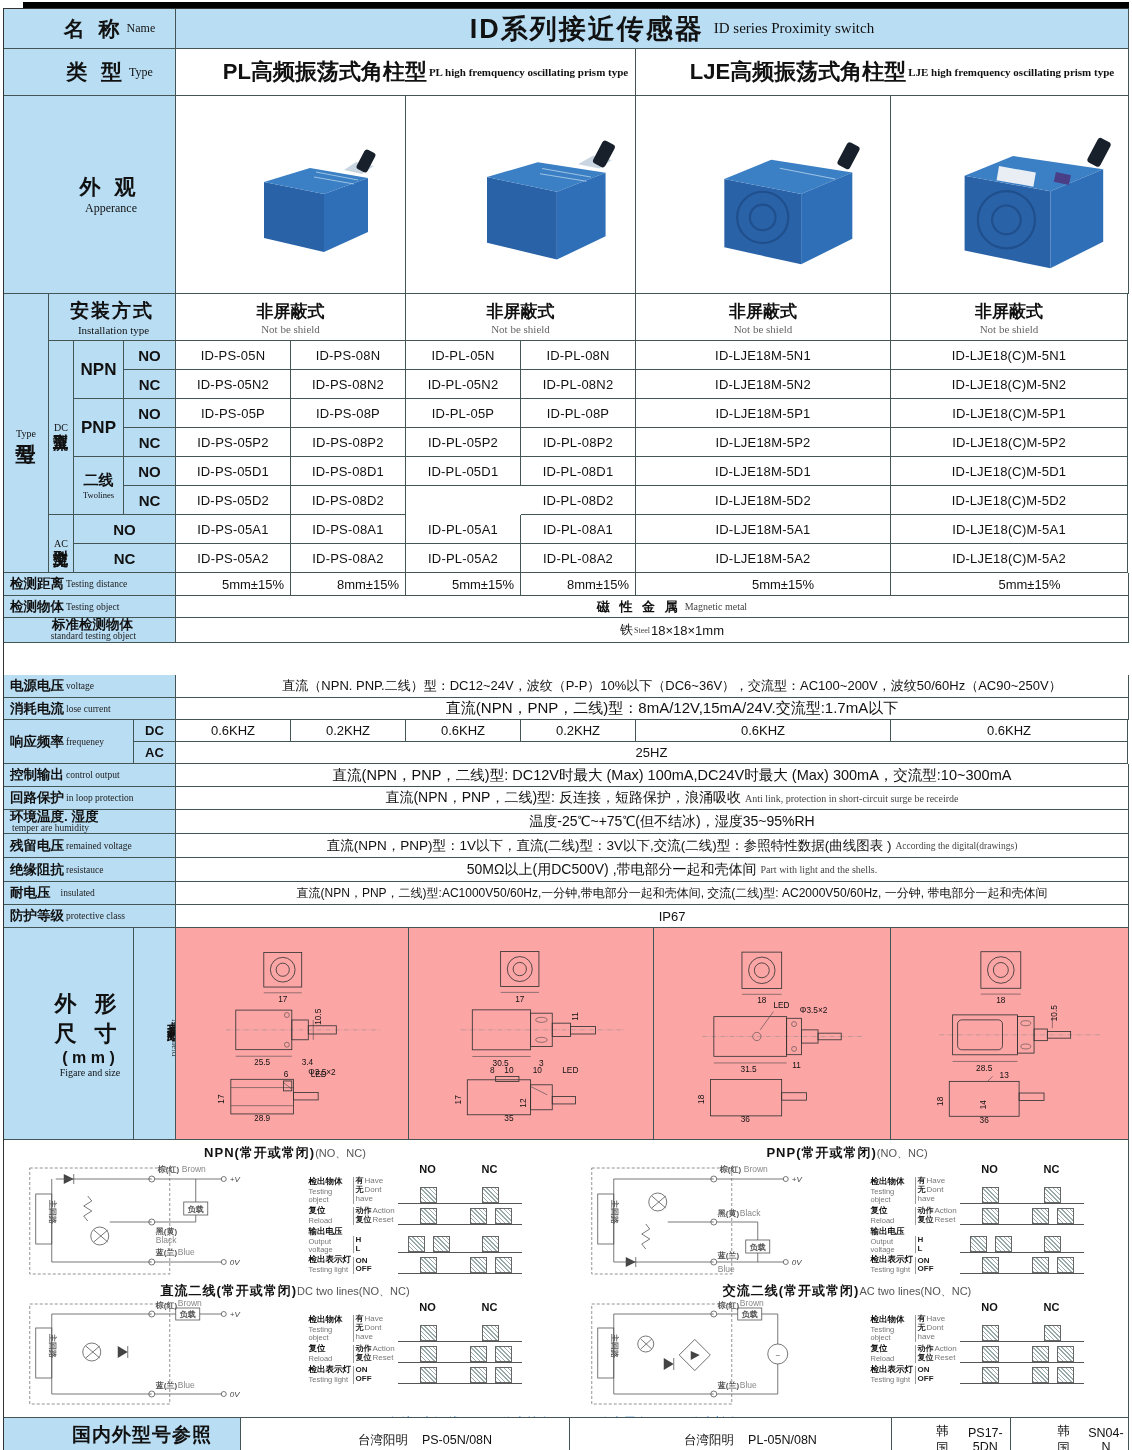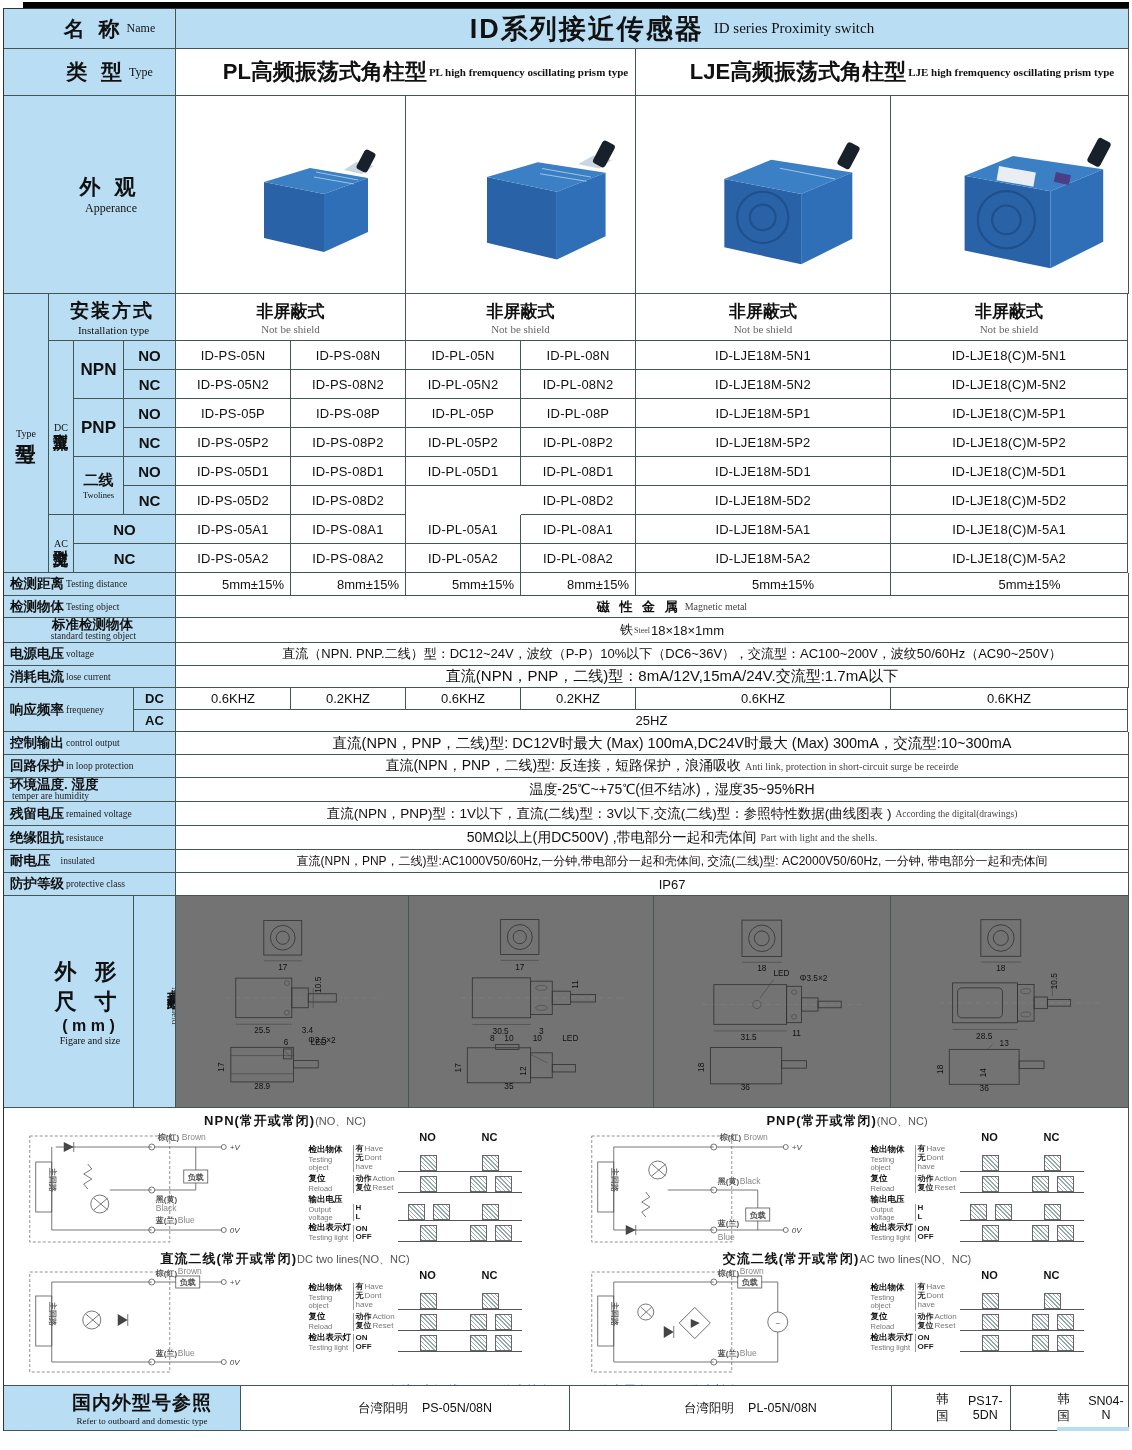--- a/index.html
+++ b/index.html
@@ -48,21 +48,21 @@
   .fg{display:grid;grid-template-columns:130px 42px 115px 115px 115px 115px 255px 237px;grid-template-rows:22px 22px;}
   .fg>div{box-sizing:border-box;border-right:1px solid #455;border-bottom:1px solid #455;
       display:flex;align-items:center;justify-content:center;font-size:13px;overflow:hidden;}
   .dcac{font-weight:bold;font-size:15px;}
   
   .dimlab{width:130px;flex:0 0 130px;flex-direction:column;}
   .dimlab .z{font-weight:bold;font-size:22px;letter-spacing:6px;}
   .dimsub{width:42px;flex:0 0 42px;flex-direction:column;}
   .vtext{writing-mode:vertical-lr;text-orientation:upright;font-weight:bold;font-size:14px;letter-spacing:2px;}
   .vtext-en{writing-mode:vertical-rl;font-family:"Liberation Serif",serif;font-size:9px;color:#333;}
-  .dpanel{background:#737373;}
+  .dpanel{background:#fca5a5;}
   svg{display:block;}
   .dln{stroke:#333;stroke-width:1;fill:none;}
   .dthin{stroke:#444;stroke-width:0.7;fill:none;}
   .dtx{font-family:"Liberation Sans",sans-serif;font-size:10px;fill:#111;}
   .dctr{stroke:#888;stroke-width:0.6;stroke-dasharray:6 2 1 2;fill:none;}
   
   .cirwrap{flex-direction:column;justify-content:flex-start;padding:2px 0;}
   .cirgrid{display:flex;flex-wrap:wrap;width:100%;}
   .cirp{width:50%;box-sizing:border-box;display:flex;flex-direction:column;align-items:center;}
   .ctitle{font-size:13px;text-align:center;margin-top:2px;}
@@ -317,21 +317,21 @@
       <span class="z">标准检测物体</span>
           <span class="e">standard testing object</span>
     </div>
     <div class="c grow vcell">
       <span>铁</span>
           <span class="small-en" style="margin:0 1px;font-size:8px;">Steel</span>
           <span>18×18×1mm</span>
     </div>
   </div>
 
-  <div class="row" style="height:23px;">
+  <div class="row" style="height:23px;margin-top:32px;">
     <div class="c lab blue slab">
       <span class="z">电源电压</span>
           <span class="e">voltage</span>
     </div>
     <div class="c grow vcell">直流（NPN. PNP.二线）型：DC12~24V，波纹（P-P）10%以下（DC6~36V），交流型：AC100~200V，波纹50/60Hz（AC90~250V）</div>
   </div>
 
   <div class="row" style="height:22px;">
     <div class="c lab blue slab">
       <span class="z">消耗电流</span>

